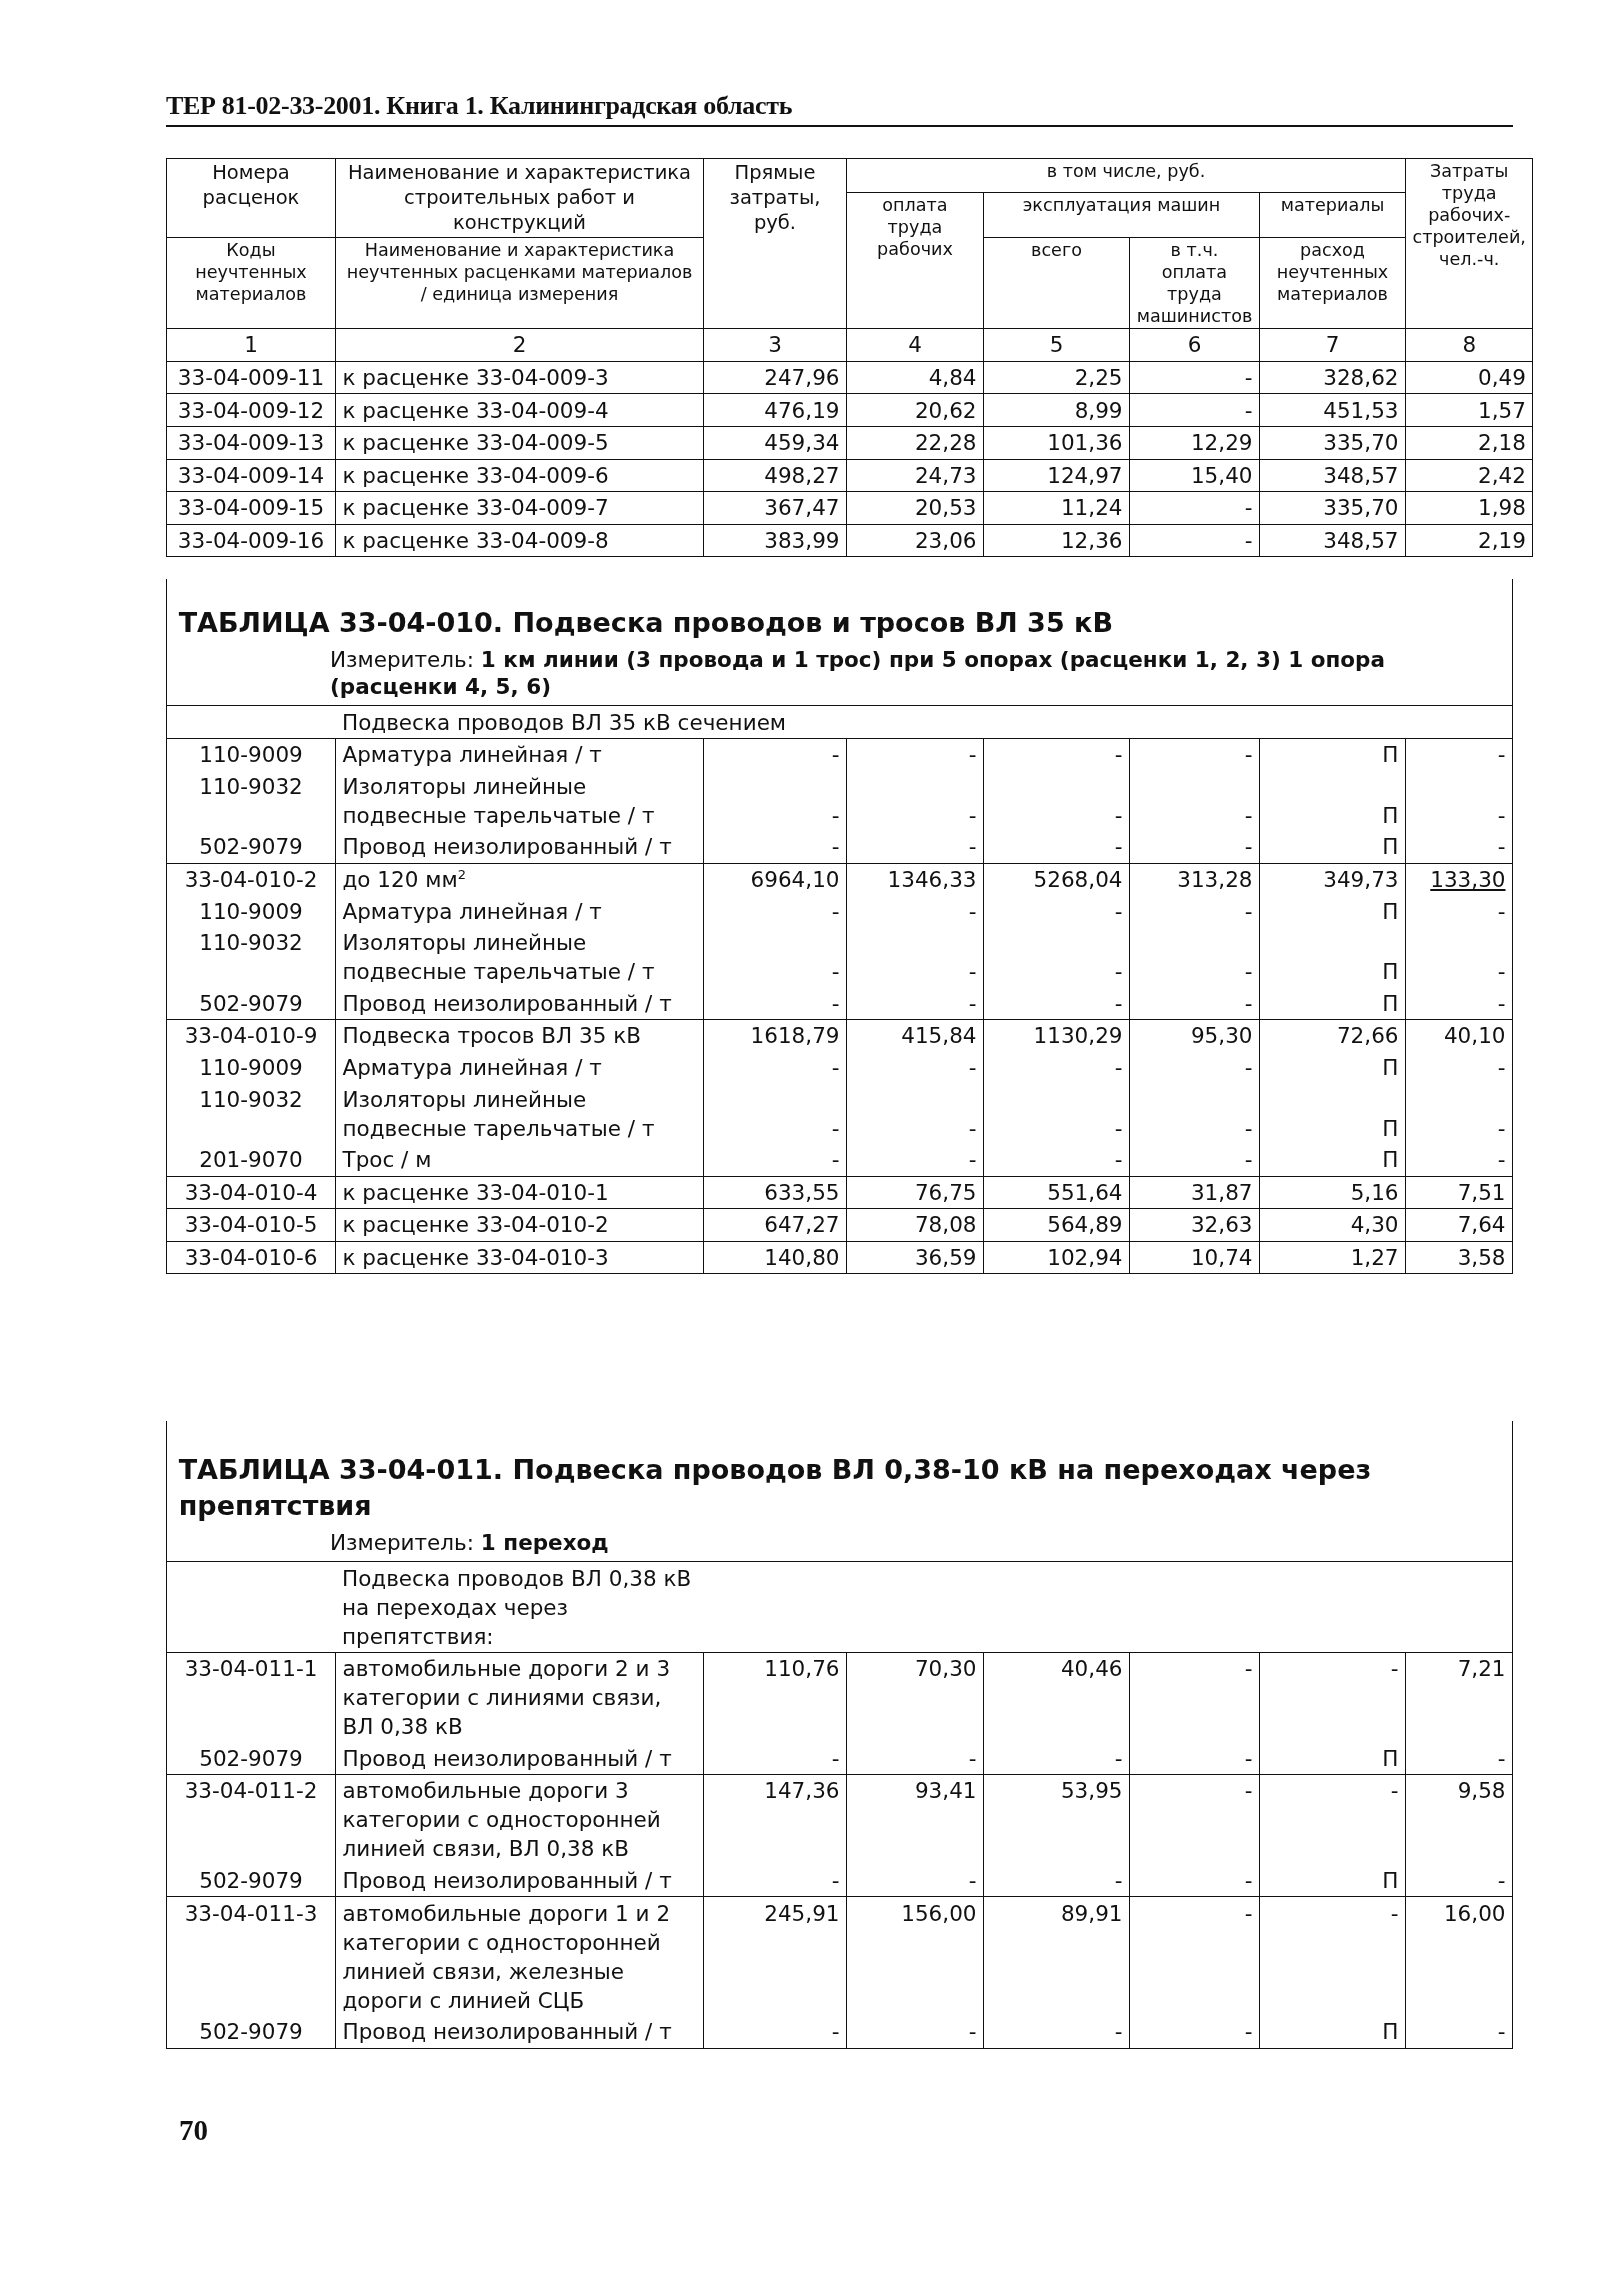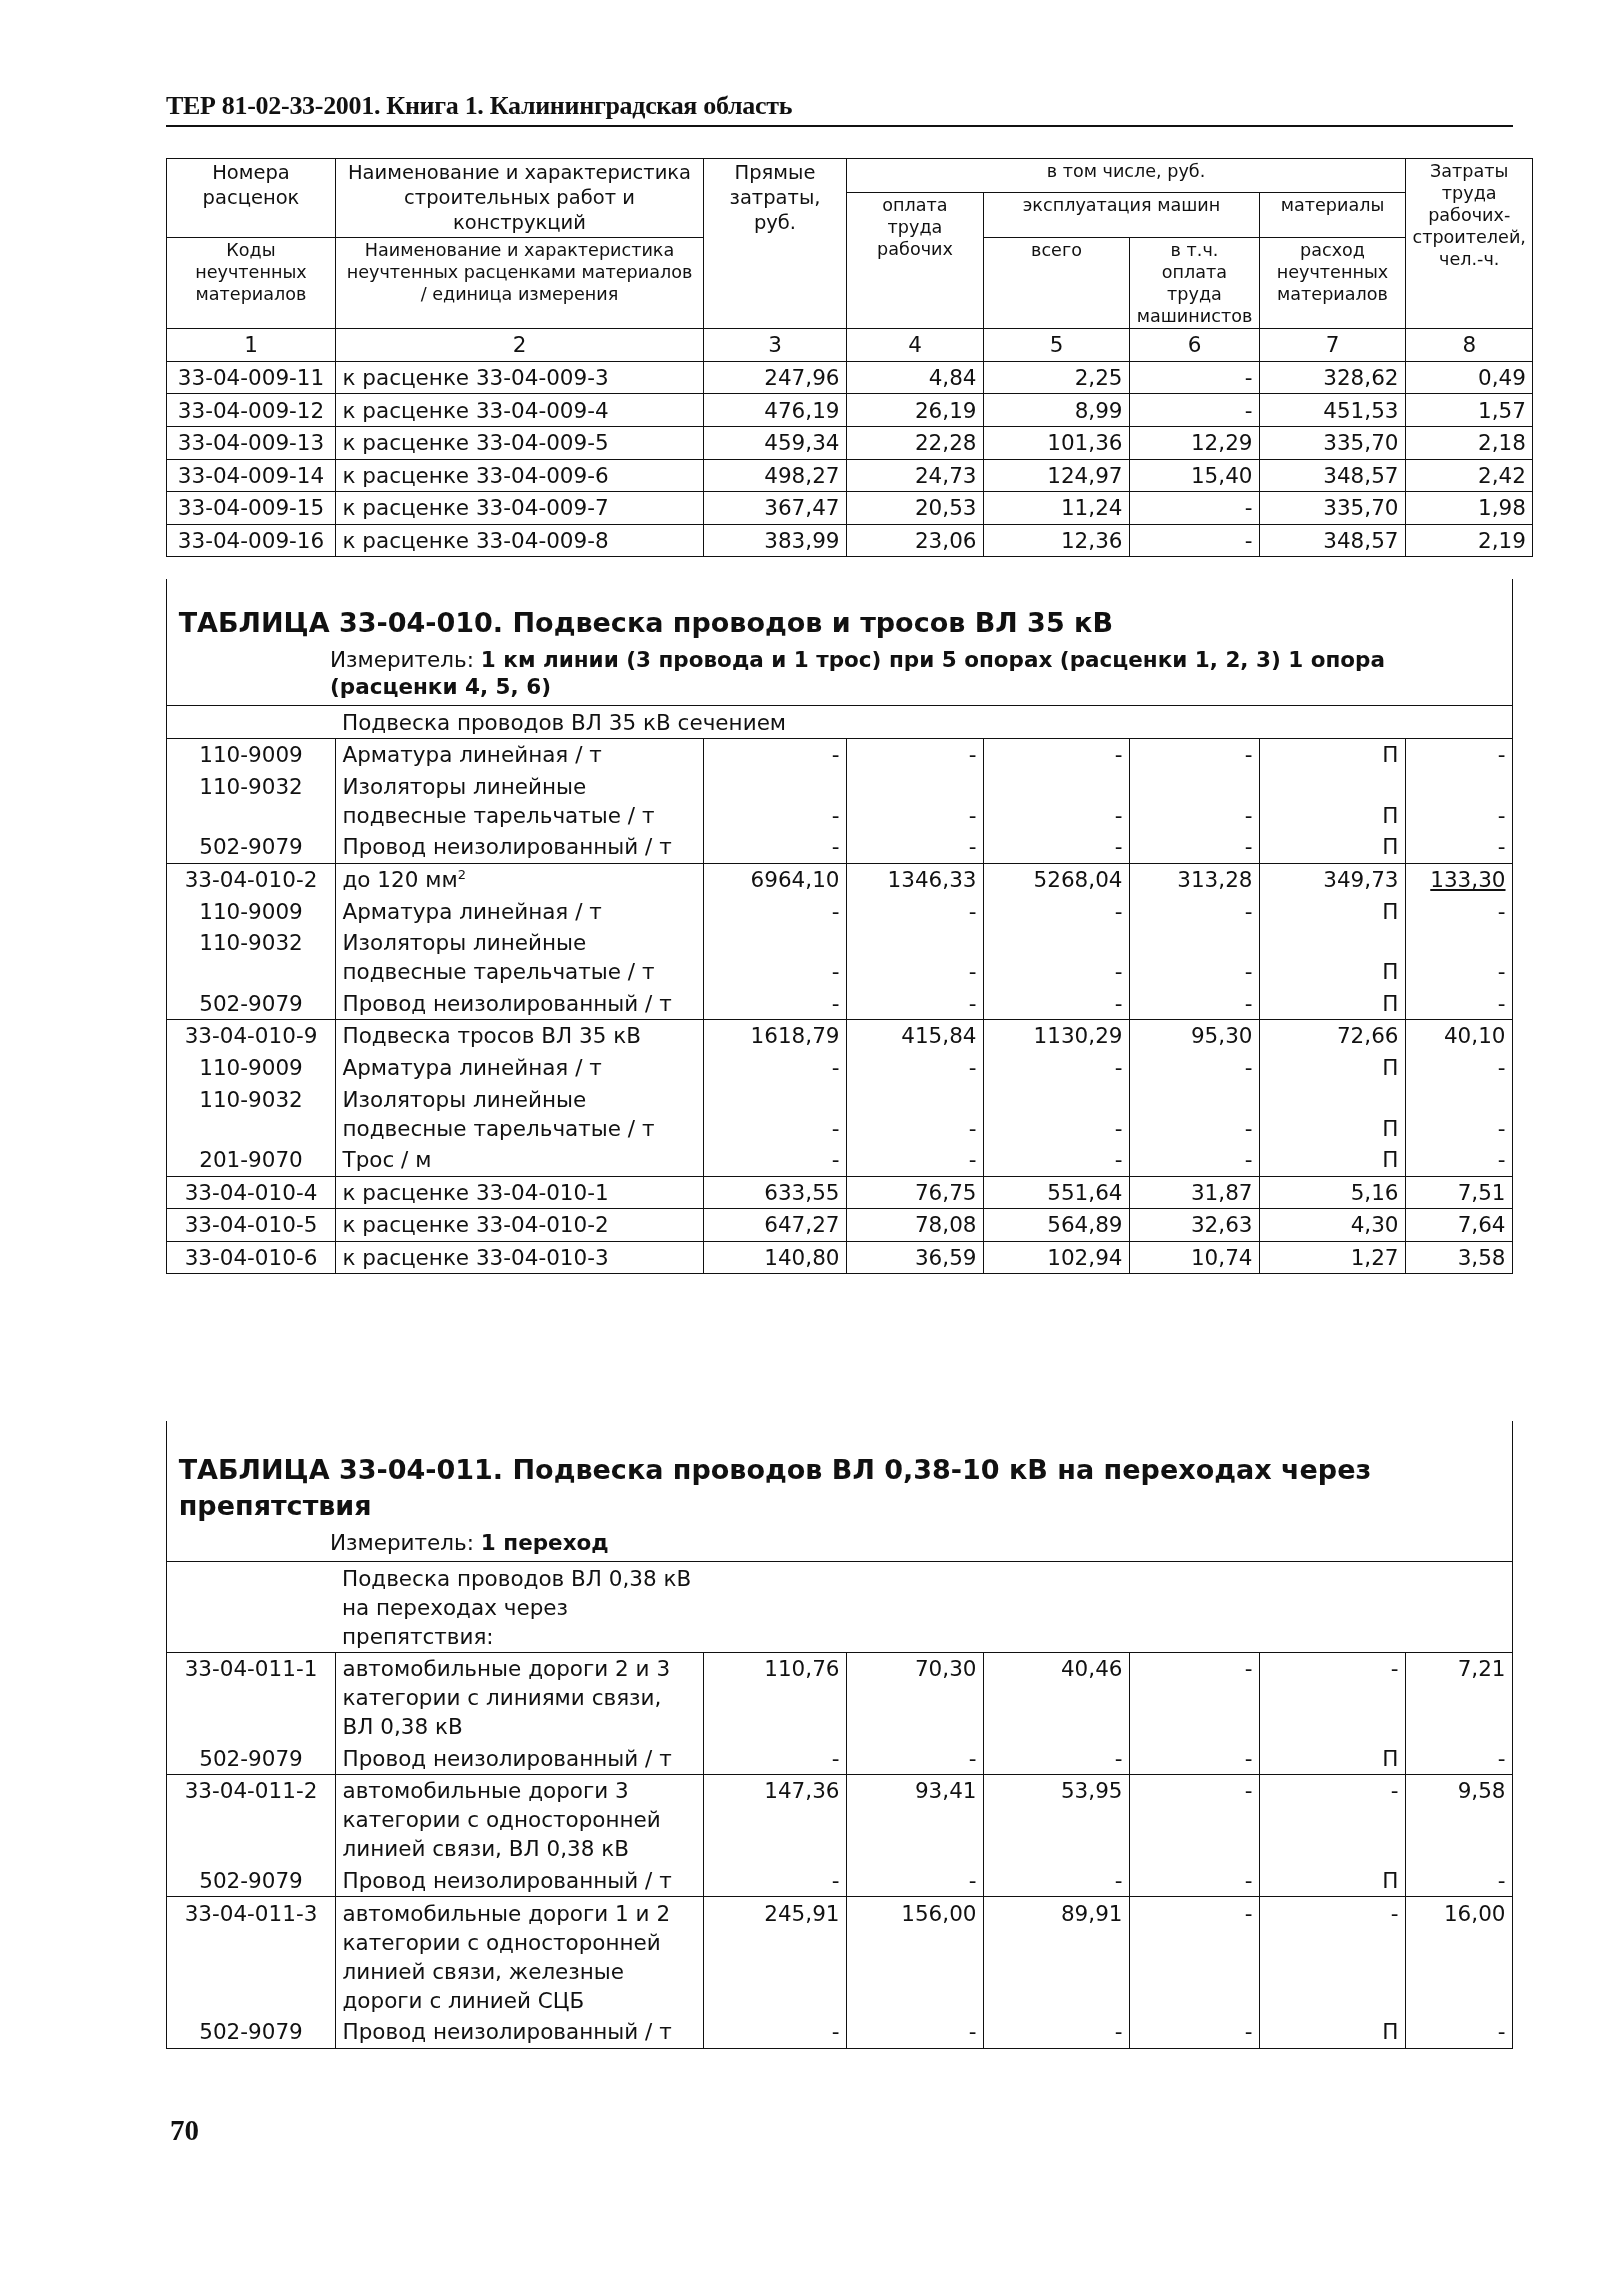--- a/index.html
+++ b/index.html
@@ -3,21 +3,21 @@
 <meta charset="utf-8">
 <style>
   html, body { margin:0; padding:0; background:#ffffff; }
   body { width:1619px; height:2284px; position:relative; overflow:hidden; color:#111; }
   .page-header {
     position:absolute; left:166px; top:91px; width:1347px;
     font-family:"Liberation Serif", serif; font-weight:bold; font-size:26px;
     border-bottom:2.6px solid #111; padding-bottom:3.9px; letter-spacing:-0.3px;
   }
   .page-number {
-    position:absolute; left:170px; top:2114px;
+    position:absolute; left:179px; top:2114px;
     font-family:"Liberation Serif", serif; font-weight:bold; font-size:29px;
   }
   table.grid {
     position:absolute; left:166px; border-collapse:collapse; table-layout:fixed;
     font-family:"DejaVu Sans", sans-serif; font-size:21.5px; line-height:29px;
   }
   table.grid td { border:1.3px solid #111; padding:1.3px 6.5px; vertical-align:top; }
   .hdr td { text-align:center; vertical-align:middle; font-size:19.5px; line-height:25px; }
   .hdr td.sm { font-size:17.6px; line-height:22px; }
   .num { text-align:right; }
@@ -92,21 +92,21 @@
         <td class="num">4,84</td>
         <td class="num">2,25</td>
         <td class="num">-</td>
         <td class="num">328,62</td>
         <td class="num">0,49</td>
       </tr>
       <tr>
         <td class="code">33-04-009-12</td>
         <td>к расценке 33-04-009-4</td>
         <td class="num">476,19</td>
-        <td class="num">26,19</td>
+        <td class="num">20,62</td>
         <td class="num">8,99</td>
         <td class="num">-</td>
         <td class="num">451,53</td>
         <td class="num">1,57</td>
       </tr>
       <tr>
         <td class="code">33-04-009-13</td>
         <td>к расценке 33-04-009-5</td>
         <td class="num">459,34</td>
         <td class="num">22,28</td>

